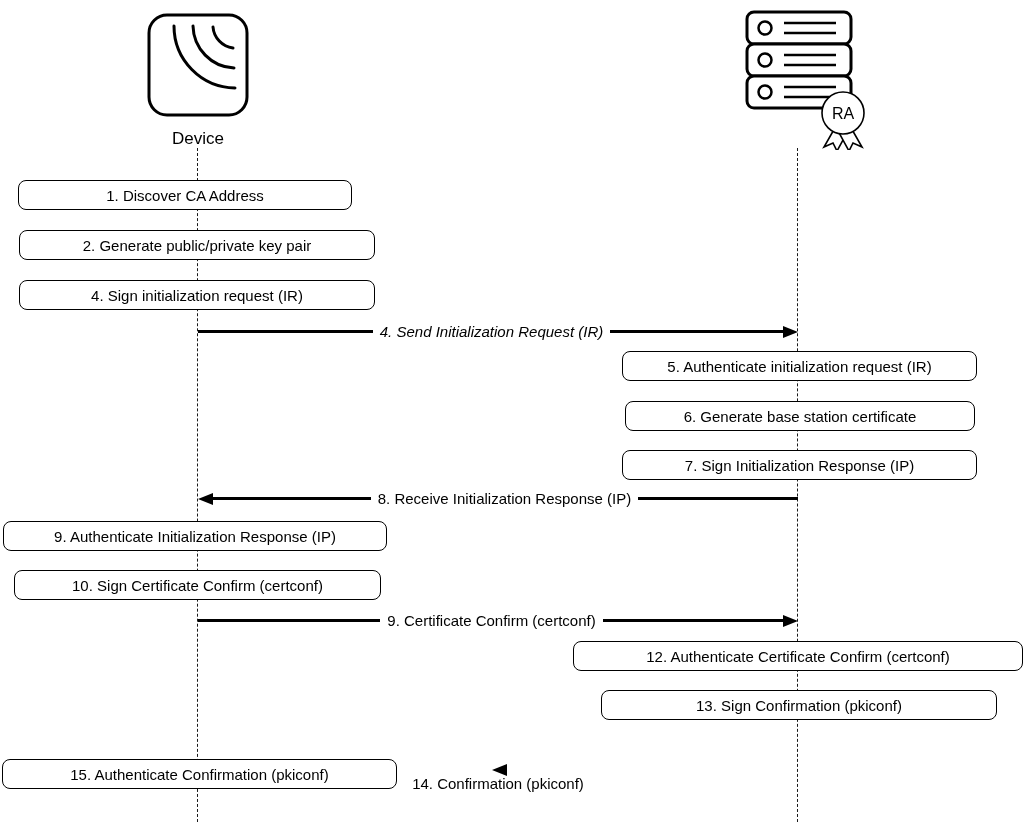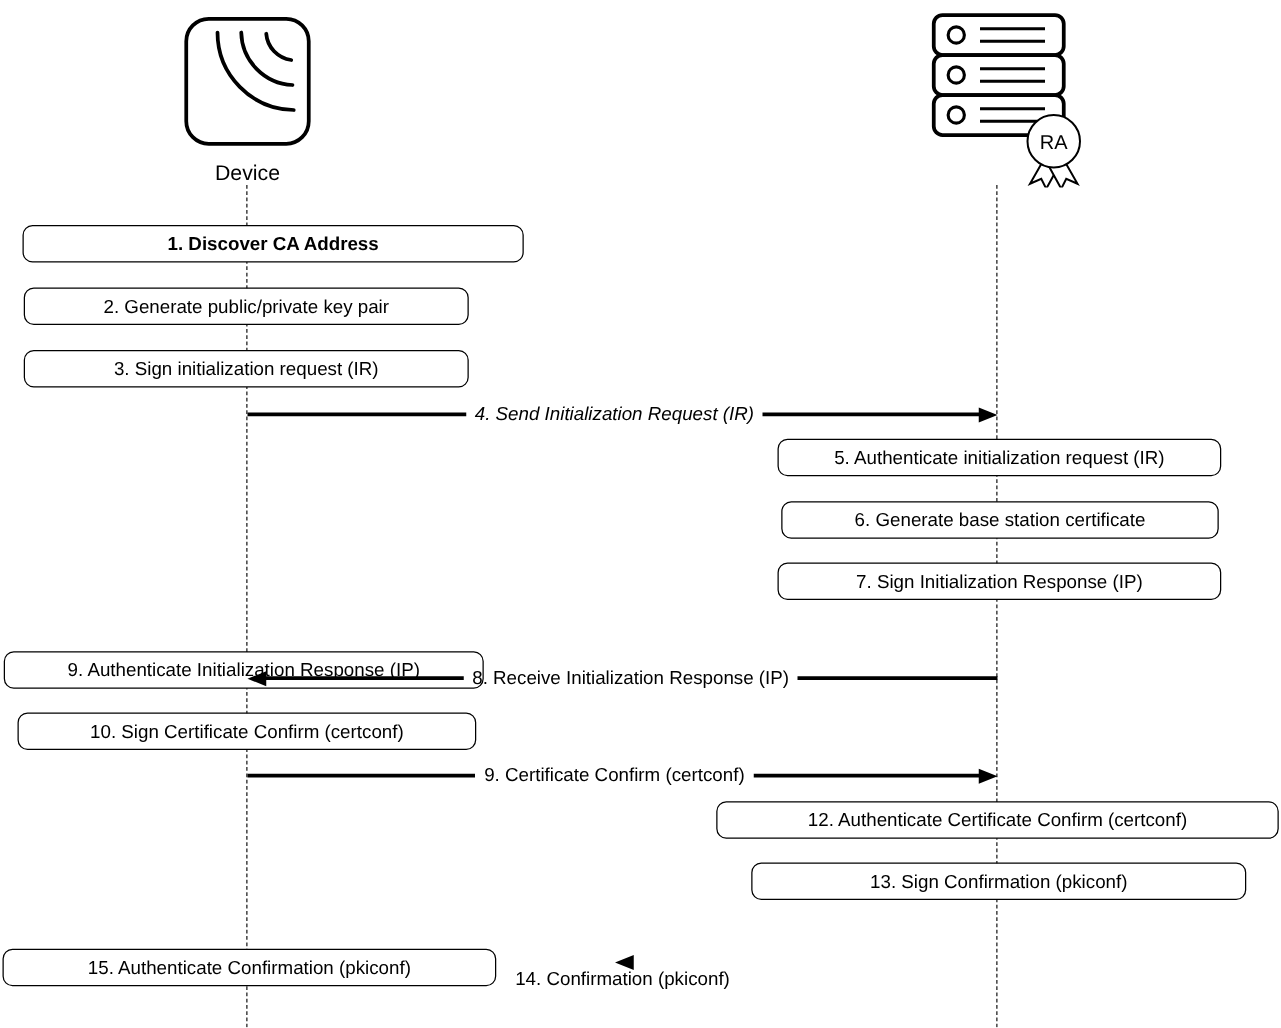--- a/index.html
+++ b/index.html
@@ -57,41 +57,41 @@
     <g>
       <g fill="#fff" stroke="#000" stroke-width="1.6" stroke-linejoin="miter">
         <path d="M 96 118 L 84 139 L 93 135 L 97 143 L 108 123 Z"></path>
         <path d="M 110 118 L 122 139 L 113 135 L 109 143 L 98 123 Z"></path>
       </g>
       <circle cx="103" cy="105" r="21" fill="#fff" stroke="#000" stroke-width="1.6"></circle>
       <text x="103" y="111" text-anchor="middle" font-size="16" font-family="Liberation Sans, DejaVu Sans, sans-serif">RA</text>
     </g>
   </svg>
 
-  <div class="box" style="left:18px;top:180px;width:401px;font-weight:bold;">1. Discover CA Address</div>
+  <div class="box" style="left:18px;top:180px;width:334px;">1. Discover CA Address</div>
   <div class="box" style="left:19px;top:230px;width:356px;">2. Generate public/private key pair</div>
-  <div class="box" style="left:19px;top:280px;width:356px;">3. Sign initialization request (IR)</div>
+  <div class="box" style="left:19px;top:280px;width:356px;">4. Sign initialization request (IR)</div>
   <div class="box" style="left:3px;top:521px;width:384px;">9. Authenticate Initialization Response (IP)</div>
   <div class="box" style="left:14px;top:570px;width:367px;">10. Sign Certificate Confirm (certconf)</div>
   <div class="box" style="left:2px;top:759px;width:395px;">15. Authenticate Confirmation (pkiconf)</div>
 
   <div class="box" style="left:622px;top:351px;width:355px;">5. Authenticate initialization request (IR)</div>
   <div class="box" style="left:625px;top:401px;width:350px;">6. Generate base station certificate</div>
   <div class="box" style="left:622px;top:450px;width:355px;">7. Sign Initialization Response (IP)</div>
   <div class="box" style="left:573px;top:641px;width:450px;">12. Authenticate Certificate Confirm (certconf)</div>
   <div class="box" style="left:601px;top:690px;width:396px;">13. Sign Confirmation (pkiconf)</div>
 
   <div class="arrow" style="top:324px;font-style:italic;">
     <div class="seg"></div>
     <div class="msg-lbl">4. Send Initialization Request (IR)</div>
     <div class="seg"></div>
     <div class="head-right"></div>
   </div>
 
-  <div class="arrow" style="top:491px;margin-top:44px;">
+  <div class="arrow" style="top:491px;">
     <div class="head-left"></div>
     <div class="seg"></div>
     <div class="msg-lbl">8. Receive Initialization Response (IP)</div>
     <div class="seg"></div>
   </div>
 
   <div class="arrow" style="top:613px;">
     <div class="seg"></div>
     <div class="msg-lbl">9. Certificate Confirm (certconf)</div>
     <div class="seg"></div>

